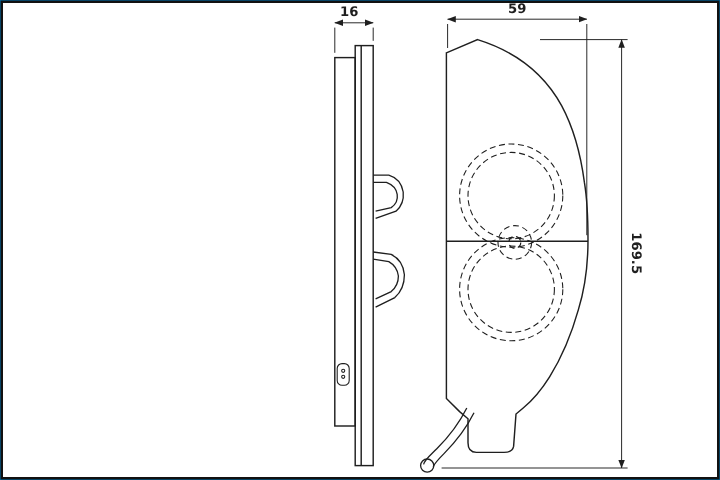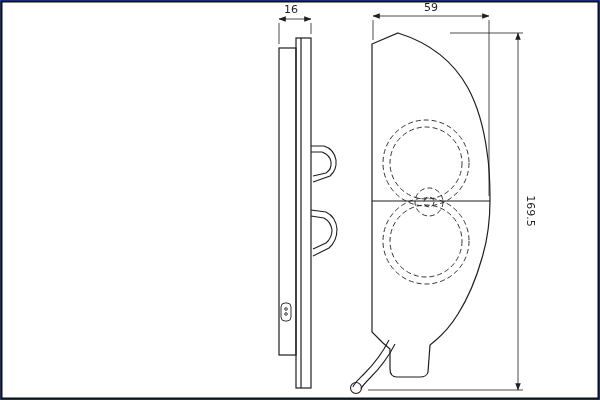--- a/index.html
+++ b/index.html
@@ -5,22 +5,23 @@
   html, body {
     margin: 0;
     padding: 0;
     background: #ffffff;
     font-family: "DejaVu Sans", "Liberation Sans", sans-serif;
   }
   .sheet {
     position: relative;
     width: 600px;
     height: 400px;
-    background: #1d4ed8;
+    background: #0369a1;
     overflow: hidden;
+    font-weight: bold;
   }
   svg text {
     font-family: "DejaVu Sans", "Liberation Sans", sans-serif;
     font-size: 11px;
     fill: #1f1f1f;
   }
 </style>
 </head>
 <body>
 

